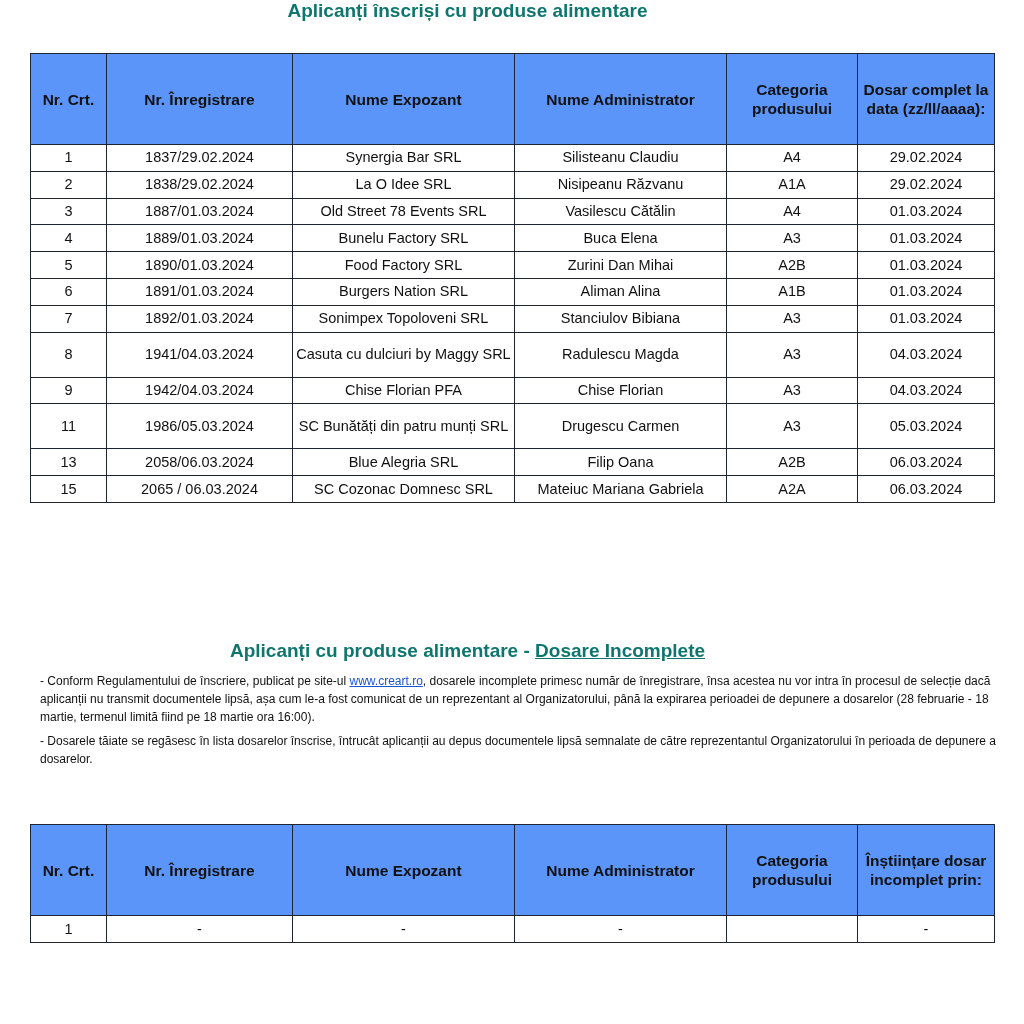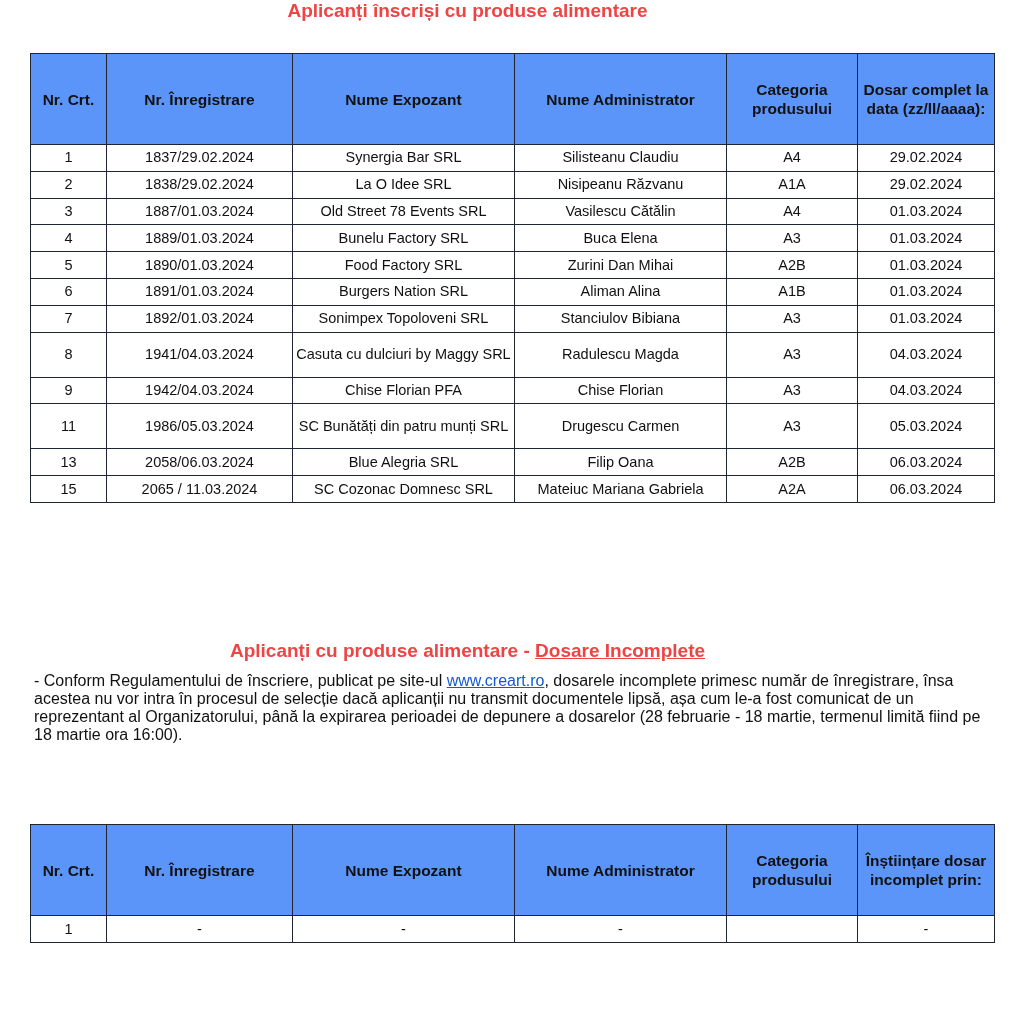--- a/index.html
+++ b/index.html
@@ -1,37 +1,37 @@
 <!DOCTYPE html>
 <html><head>
 <meta charset="utf-8">
 <style>
   html, body { margin: 0; padding: 0; background: #ffffff; }
   body { width: 1024px; height: 1024px; position: relative; overflow: hidden;
          font-family: "Liberation Sans", sans-serif; color: #111; }
   .title { position: absolute; left: 0; width: 935px; text-align: center;
-           font-weight: bold; font-size: 19px; color: #ef4444; }
+           font-weight: bold; font-size: 19px; color: #0f766e; }
   .title1 { top: 0px; }
   .title2 { top: 640px; }
   .title2 .u { text-decoration: underline; }
   table.grid { position: absolute; left: 30px; border-collapse: collapse;
                table-layout: fixed; width: 964px; }
   table.grid th, table.grid td { border: 1.5px solid #1f2433; text-align: center;
                vertical-align: middle; padding: 0 2px; overflow: hidden; }
   table.grid th { background: #5b95f9; font-weight: bold; font-size: 15.5px; color: #111;
                   line-height: 19px; }
   table.grid td { font-size: 14.5px; line-height: 17px; color: #111; }
   #t1 { top: 53px; }
   #t1 thead tr { height: 91px; }
   #t1 tbody tr { height: 26.8px; }
   #t1 tbody tr.tall { height: 45px; }
   #t2 { top: 824px; }
   #t2 thead tr { height: 91px; }
   #t2 tbody tr { height: 27px; }
-  .notes { position: absolute; left: 34px; top: 672px; width: 960px; font-size: 16px;
+  .notes { position: absolute; left: 40px; top: 672px; width: 960px; font-size: 12px;
            line-height: 18px; color: #111; }
   .notes p { margin: 0 0 6px 0; }
   .notes a { color: #1a55d6; text-decoration: underline; }
 </style>
 </head>
 <body>
 
 <div class="title title1">Aplicanți înscriși cu produse alimentare</div>
 
 <table class="grid" id="t1">
@@ -137,33 +137,34 @@
     <tr>
       <td>13</td>
       <td>2058/06.03.2024</td>
       <td>Blue Alegria SRL</td>
       <td>Filip Oana</td>
       <td>A2B</td>
       <td>06.03.2024</td>
     </tr>
     <tr>
       <td>15</td>
-      <td>2065 / 11.03.2024</td>
+      <td>2065 / 06.03.2024</td>
       <td>SC Cozonac Domnesc SRL</td>
       <td>Mateiuc Mariana Gabriela</td>
       <td>A2A</td>
       <td>06.03.2024</td>
     </tr>
   </tbody>
 </table>
 
 <div class="title title2"><span>Aplicanți cu produse alimentare - </span><span class="u">Dosare Incomplete</span></div>
 
 <div class="notes">
   <p><span>- Conform Regulamentului de înscriere, publicat pe site-ul </span><a>www.creart.ro</a><span>, dosarele incomplete primesc număr de înregistrare, însa acestea nu vor intra în procesul de selecție dacă aplicanții nu transmit documentele lipsă, așa cum le-a fost comunicat de un reprezentant al Organizatorului, până la expirarea perioadei de depunere a dosarelor (28 februarie - 18 martie, termenul limită fiind pe 18 martie ora 16:00).</span></p>
+  <p>- Dosarele tăiate se regăsesc în lista dosarelor înscrise, întrucât aplicanții au depus documentele lipsă semnalate de către reprezentantul Organizatorului în perioada de depunere a dosarelor.</p>
 </div>
 
 <table class="grid" id="t2">
   <colgroup>
     <col style="width:76px">
       <col style="width:186px">
       <col style="width:222px">
     <col style="width:212px">
       <col style="width:131px">
       <col style="width:137px">

